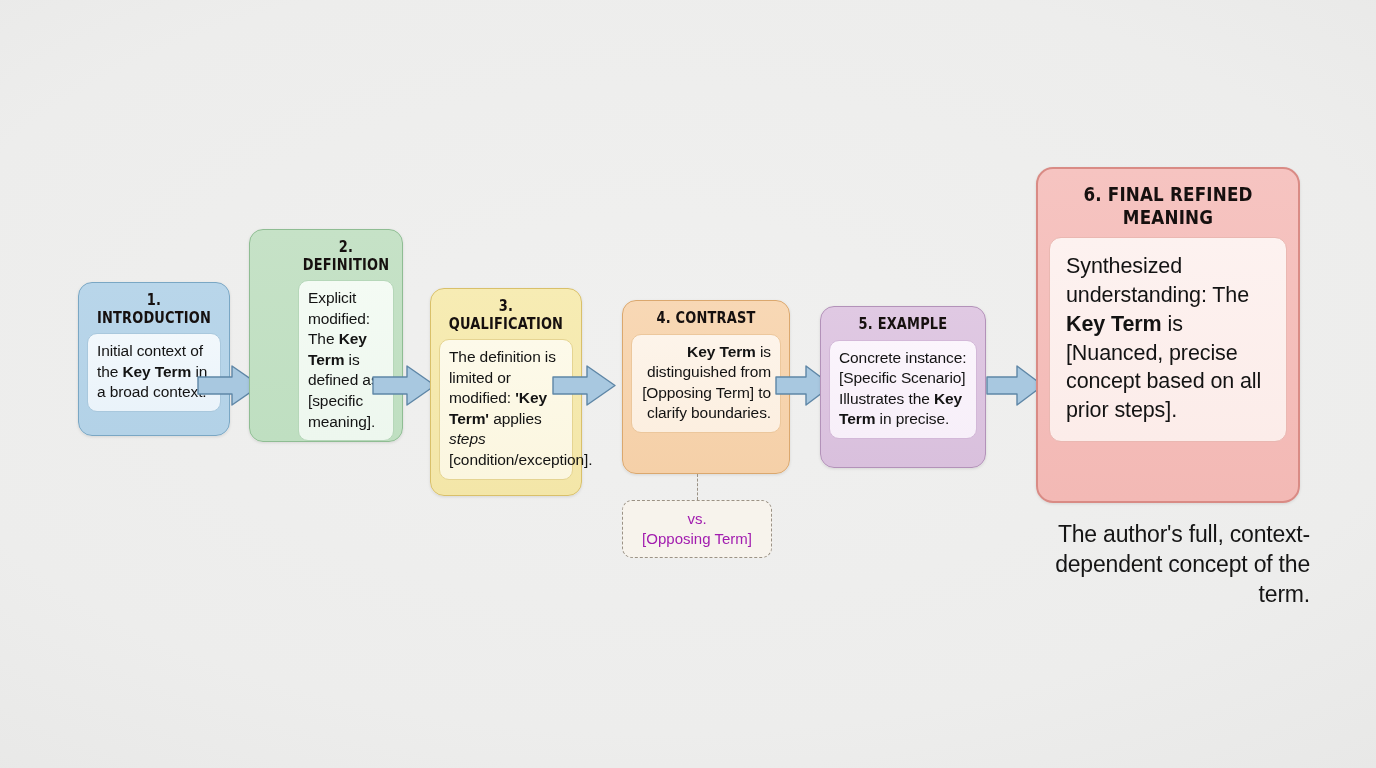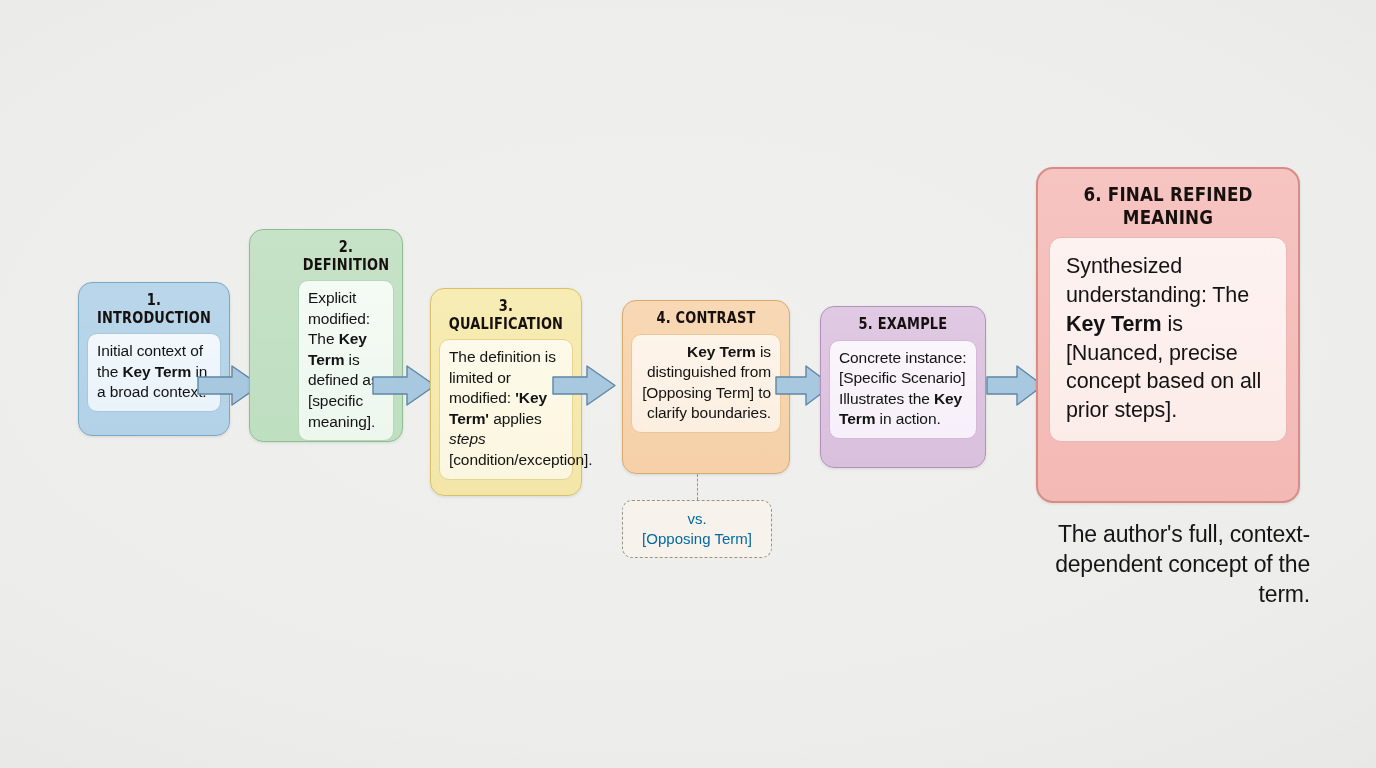--- a/index.html
+++ b/index.html
@@ -76,21 +76,21 @@
   
   #vsbox {
     position: absolute;
     box-sizing: border-box;
     border: 1.4px dashed #9b9285;
     border-radius: 10px;
     background: #f7f3ec;
     text-align: center;
     font-size: 15px;
     line-height: 1.3;
-    color: #0369a1;
+    color: #a21caf;
     padding-top: 8px;
   }
   #vsline { position: absolute; border-left: 1.4px dashed #9b9285; }
 
   
   #caption {
     position: absolute;
     text-align: right;
     font-size: 23px;
     line-height: 1.31;
@@ -149,21 +149,21 @@
   </div>
 
   <div class="arrow" style="left:774px; top:363px; width:60px; height:45px;">
     <svg width="60" height="45" viewBox="0 0 60 45">
       <polygon points="2,14 32,14 32,3 58,22.5 32,42 32,31 2,31" fill="#a8c8e0" stroke="#5e86a6" stroke-width="1.4" stroke-linejoin="round"></polygon>
     </svg>
   </div>
 
   <div class="step c-purple" id="step5" style="left:820px; top:306px; width:166px; height:162px;">
     <div class="hdr">5. EXAMPLE</div>
-    <div class="inner"><span>Concrete instance: [Specific Scenario] Illustrates the </span><b>Key Term</b><span> in action.</span></div>
+    <div class="inner"><span>Concrete instance: [Specific Scenario] Illustrates the </span><b>Key Term</b><span> in precise.</span></div>
   </div>
 
   <div class="arrow" style="left:985px; top:363px; width:60px; height:45px;">
     <svg width="60" height="45" viewBox="0 0 60 45">
       <polygon points="2,14 32,14 32,3 58,22.5 32,42 32,31 2,31" fill="#a8c8e0" stroke="#5e86a6" stroke-width="1.4" stroke-linejoin="round"></polygon>
     </svg>
   </div>
 
   <div class="step c-red" id="step6" style="left:1036px; top:167px; width:264px; height:336px;">
     <div class="hdr">6. FINAL REFINED MEANING</div>

